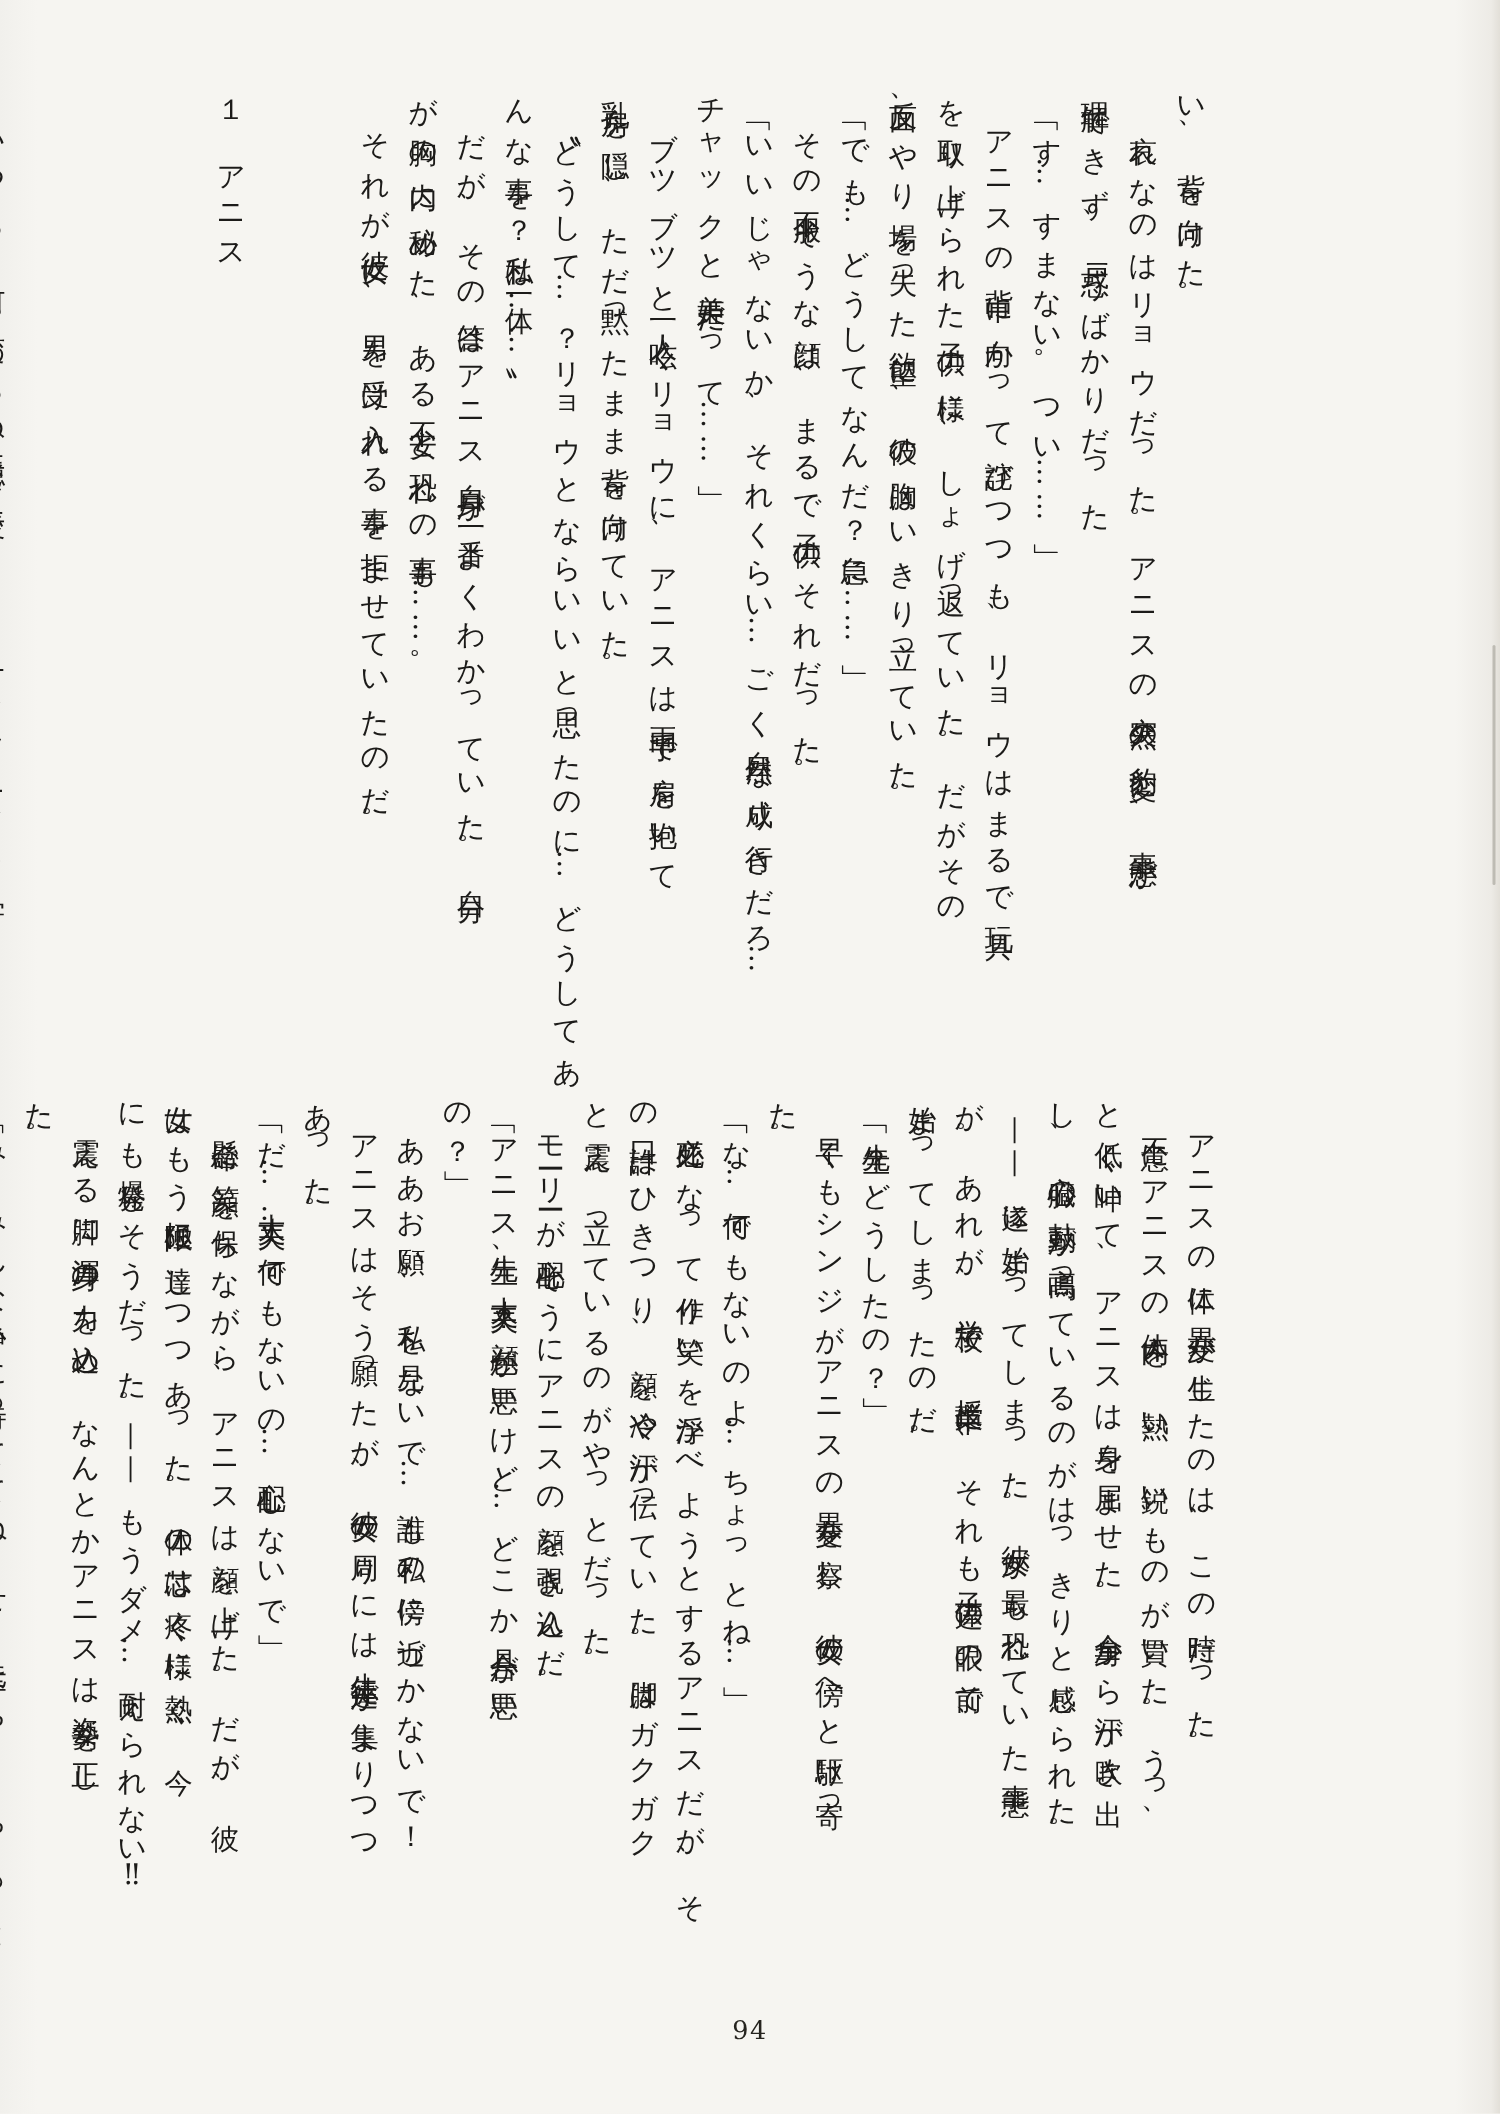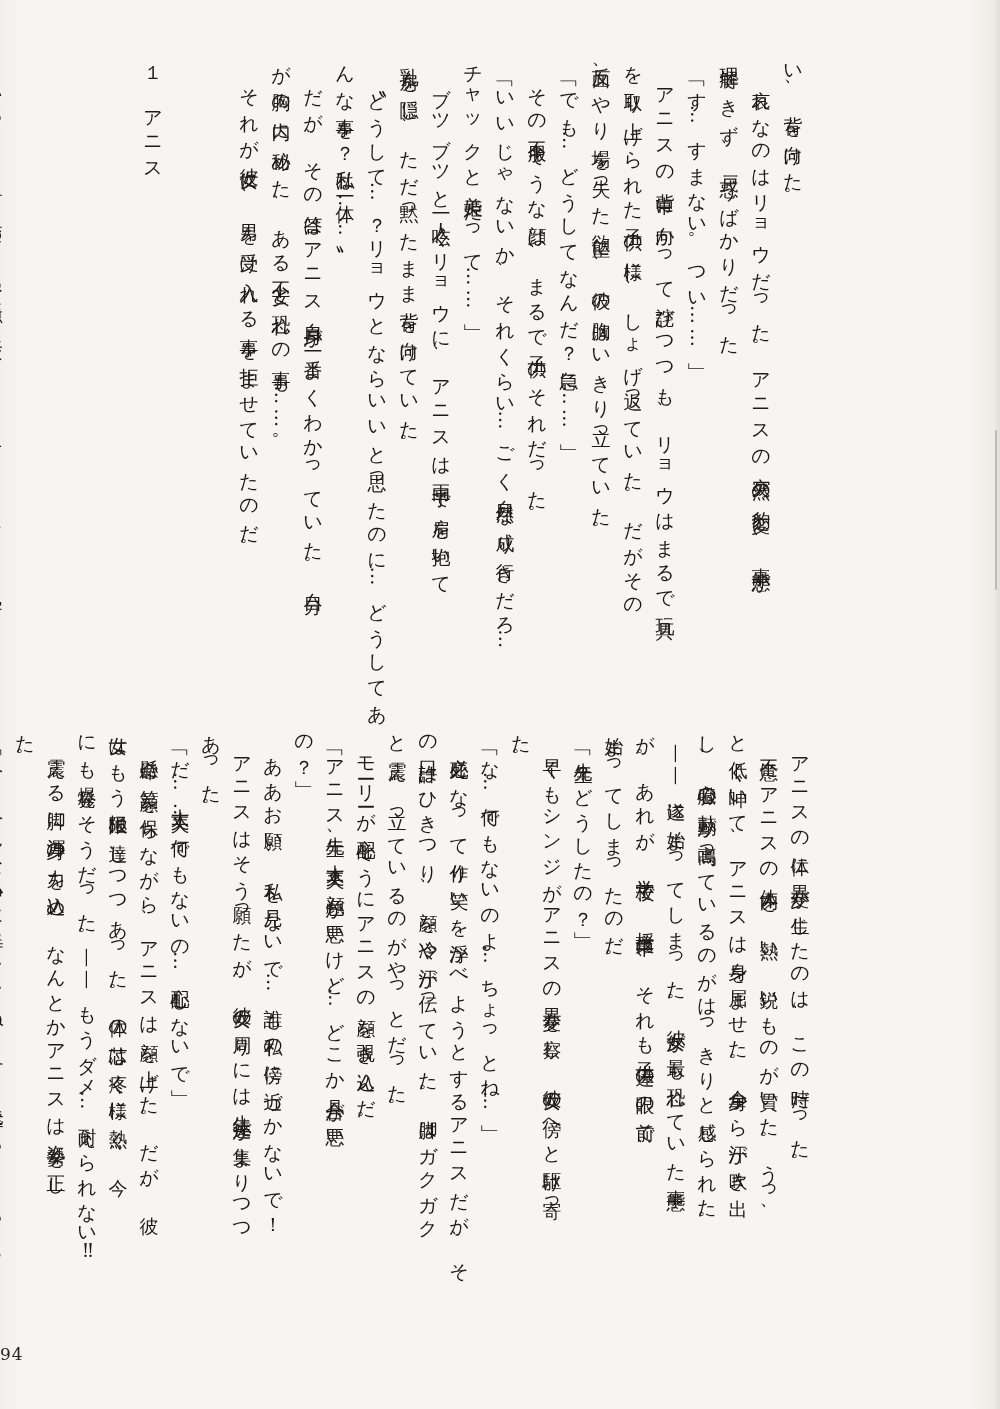--- a/index.html
+++ b/index.html
@@ -24,21 +24,21 @@
   .vgroup { display:contents; }
   .top    { top:52px;  right:62px; height:652px; letter-spacing:4px; line-height:32px; }
   .bottom { top:722px; right:60px; height:648px; letter-spacing:3px; line-height:31px; }
   .heading {
     padding-block-start:30px;
     margin-block-start:6px;   
     margin-block-end:30px;    
   }
   .page-number {
     position:absolute; left:0; width:1000px; top:1344px;
-    text-align:left; font-size:17px; color:#26241f; letter-spacing:1px;
+    text-align:center; font-size:17px; color:#26241f; letter-spacing:1px;
   }
 </style>
 </head>
 <body style="background: rgb(245, 244, 240);">
 
 <div class="page">
   <div class="scan-edge"></div>
 
   <div class="vblock top" style="color: rgb(28, 27, 25);">
     <div class="vgroup">

